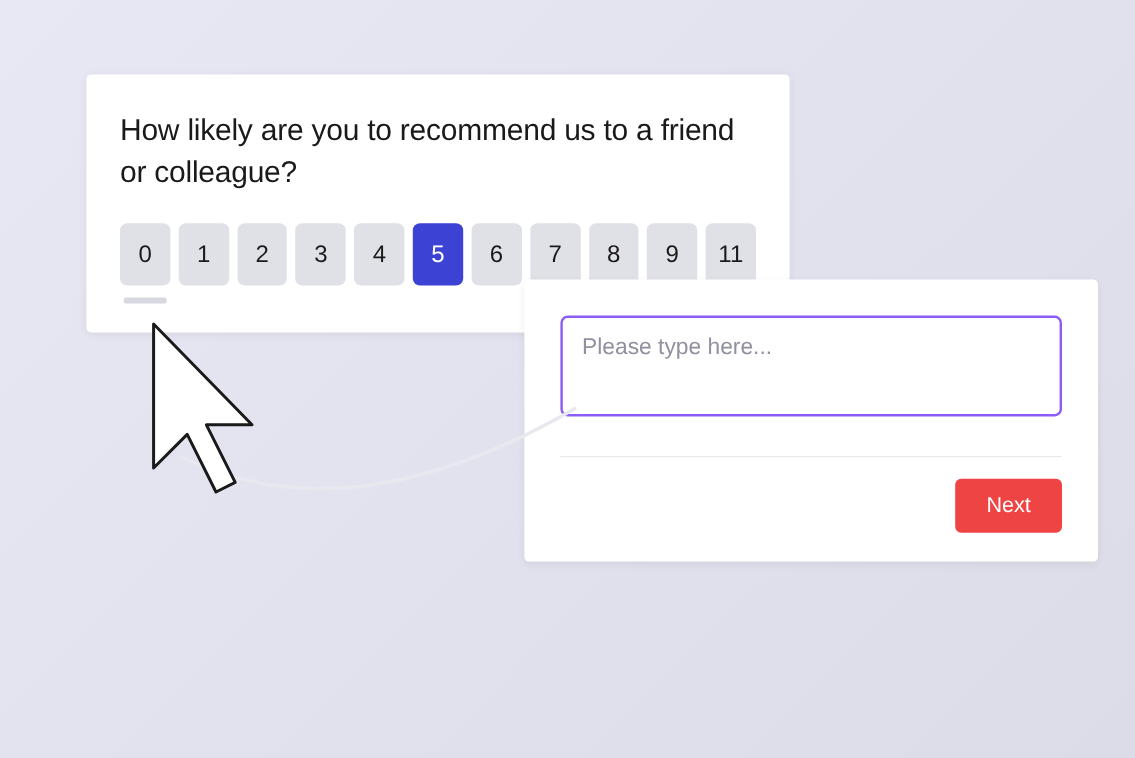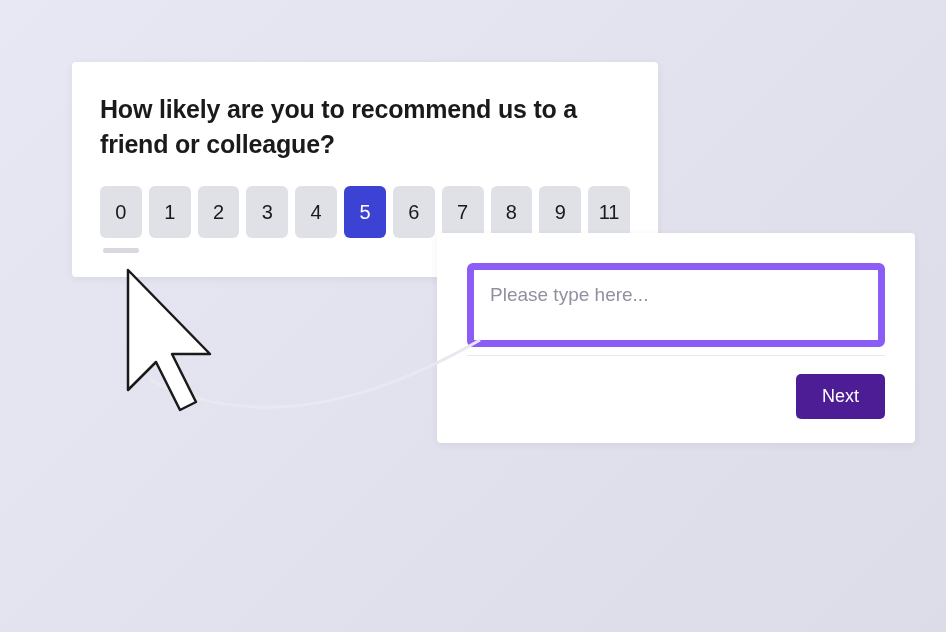--- a/index.html
+++ b/index.html
@@ -32,21 +32,21 @@
     
     .card-reason {
       top: 233px;
       left: 437px;
       width: 478px;
       padding: 30px 30px 24px 30px;
     }
     
     .question-title {
       font-size: 25px;
-      font-weight: 700;
+      font-weight: 400;
       color: #1a1a1a;
       line-height: 1.4;
       margin-bottom: 24px;
       letter-spacing: -0.2px;
     }
     
     .rating-row {
       display: flex;
       gap: 7px;
       margin-bottom: 10px;
@@ -76,47 +76,47 @@
       width: 36px;
       height: 5px;
       background: #d8d8e0;
       border-radius: 2px;
       margin-left: 3px;
     }
     
     .reason-input {
       width: 100%;
       height: 84px;
-      border: 7px solid #8b5cf6;
+      border: 2px solid #8b5cf6;
       border-radius: 6px;
       padding: 14px 16px;
       font-size: 19px;
       color: #1a1a1a;
       resize: none;
       font-family: inherit;
-      margin-bottom: 4px;
+      margin-bottom: 28px;
     }
     
     .reason-input::placeholder {
       color: #9090a0;
     }
     
     .divider {
       height: 1px;
       background: #e8e8ee;
       margin-bottom: 18px;
     }
     
     .footer-row {
       display: flex;
       justify-content: flex-end;
     }
     
     .next-btn {
-      background: #4c1d95;
+      background: #ef4444;
       color: #ffffff;
       border: none;
       border-radius: 5px;
       padding: 12px 26px;
       font-size: 18px;
       font-weight: 500;
       cursor: pointer;
     }
     
     .cursor-arrow {

